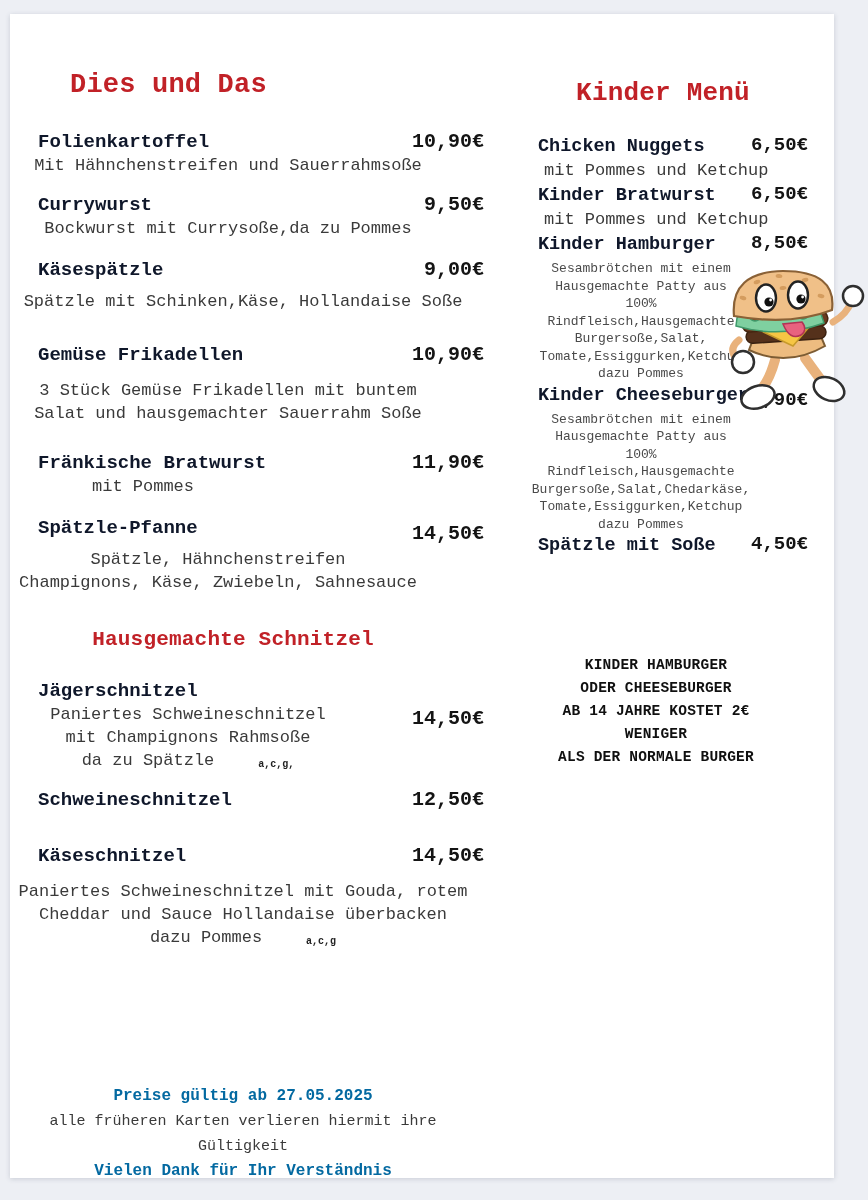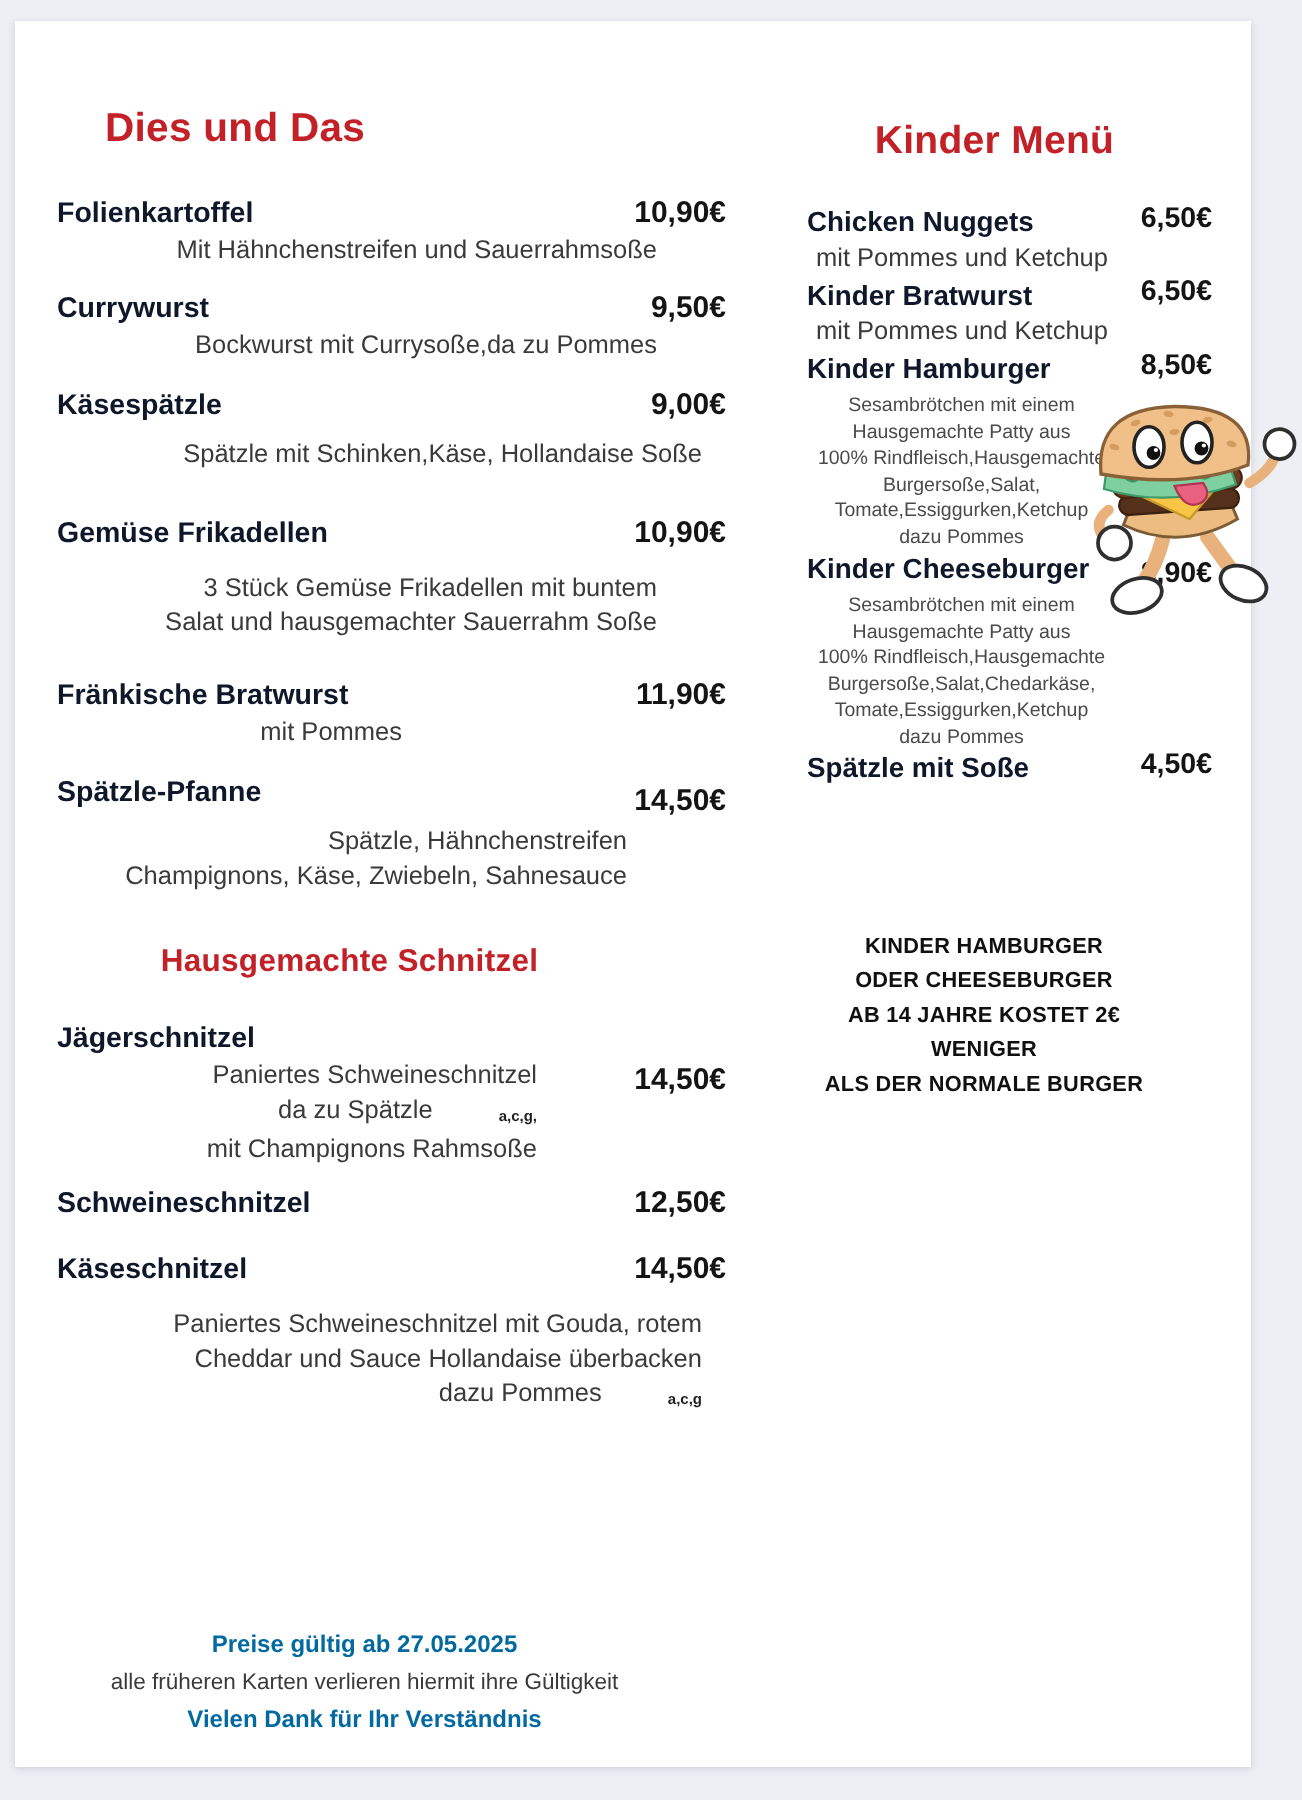--- a/index.html
+++ b/index.html
@@ -10,20 +10,21 @@
     position:relative;
     overflow:hidden;
     color:#1c1c1c;
   }
   .page{
     position:absolute;
     left:10px;top:14px;
     width:824px;height:1164px;
     background:#ffffff;
     box-shadow:0 1px 5px rgba(40,50,80,.18);
+    font-family:Liberation Mono, monospace;
   }
   
   .col-left{position:absolute;left:8px;top:0;width:466px;}
   .col-right{position:absolute;left:520px;top:0;width:296px;}
 
   .section-title{
     font-weight:700;
     color:#c12127;
     letter-spacing:.2px;
   }
@@ -35,33 +36,33 @@
   .item-name{
     font-size:19px;font-weight:700;color:#0f172a;
     padding-left:20px;line-height:24px;
   }
   .item-price{
     position:absolute;right:0;top:0;
     font-size:20px;font-weight:700;color:#141414;
   }
   .desc{
     font-size:17px;color:#3a3a3a;line-height:23px;
-    width:420px;text-align:right;
+    width:420px;text-align:center;
   }
   .desc-line{display:block;}
   .allerg{
     font-size:10px;font-weight:700;color:#222;
     margin-left:44px;position:relative;top:2px;
   }
   
   .w250{width:250px;} .w330{width:340px;} .w380{width:390px;}
   .w400{width:400px;} .w440{width:450px;}
   
   .mt14{margin-top:14px;} .mt16{margin-top:16px;} .mt18{margin-top:18px;}
-  .mt26{margin-top:26px;} .mt28{margin-top:28px;} .mt30{margin-top:30px;} .mt44{margin-top:20px;}
+  .mt26{margin-top:26px;} .mt28{margin-top:28px;} .mt30{margin-top:30px;} .mt44{margin-top:32px;}
   .dt8{margin-top:8px;} .dt12{margin-top:12px;}
   .pt6 .item-price{top:6px;}
   .pt28 .item-price{top:28px;}
 
   
   .col-right .item-name{font-size:18.5px;padding-left:8px;line-height:25px;}
   .col-right .item-price{right:18px;font-size:19px;}
   .kdesc{
     font-size:17px;color:#3a3a3a;line-height:24px;
     padding-left:14px;
@@ -145,22 +146,22 @@
       </div>
     </div>
 
     <div class="section-title title-sub">Hausgemachte Schnitzel</div>
 
     <div class="menu-item mt28 pt28">
       <div class="item-name">Jägerschnitzel</div>
       <div class="item-price">14,50€</div>
       <div class="desc w330">
         <span class="desc-line">Paniertes Schweineschnitzel</span>
+        <span class="desc-line">mit Champignons Rahmsoße</span>
         <span class="desc-line"><span>da zu Spätzle</span><span class="allerg">a,c,g,</span></span>
-        <span class="desc-line">mit Champignons Rahmsoße</span>
       </div>
     </div>
 
     <div class="menu-item mt14">
       <div class="item-name">Schweineschnitzel</div>
       <div class="item-price">12,50€</div>
     </div>
 
     <div class="menu-item mt44">
       <div class="item-name">Käseschnitzel</div>

